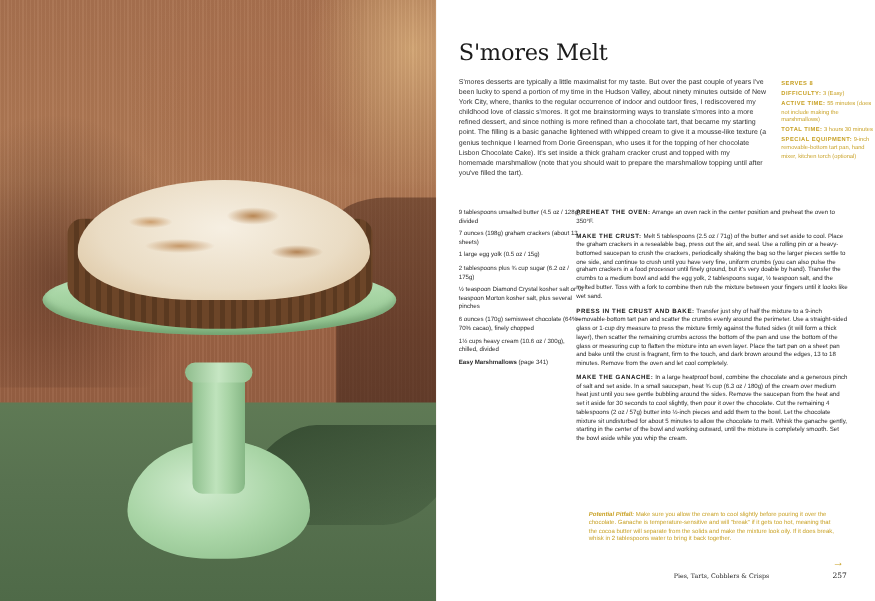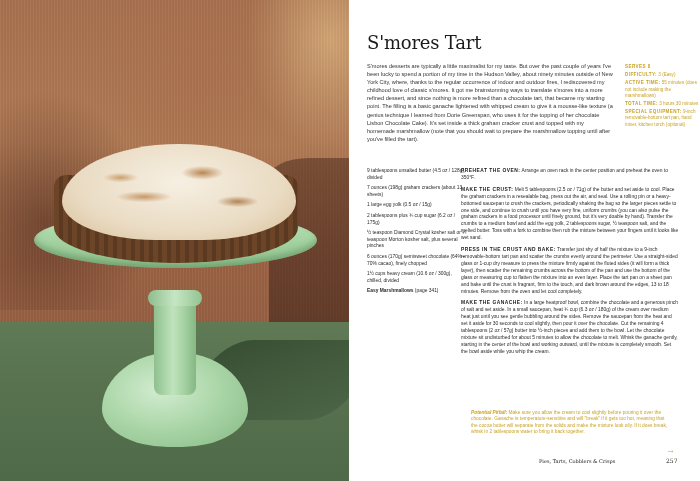--- a/index.html
+++ b/index.html
@@ -80,21 +80,21 @@
   <div class="table-shadow"></div>
   <div class="stand-base"></div>
   <div class="stand-neck"></div>
   <div class="stand-collar"></div>
   <div class="stand-plate"></div>
   <div class="tart-crust"></div>
   <div class="meringue"></div>
 </div>
 
 <div class="page">
-  <h1 class="title">S'mores Tart</h1>
+  <h1 class="title">S'mores Melt</h1>
 
   <p class="intro">S'mores desserts are typically a little maximalist for my taste. But over the past couple of years I've been lucky to spend a portion of my time in the Hudson Valley, about ninety minutes outside of New York City, where, thanks to the regular occurrence of indoor and outdoor fires, I rediscovered my childhood love of classic s'mores. It got me brainstorming ways to translate s'mores into a more refined dessert, and since nothing is more refined than a chocolate tart, that became my starting point. The filling is a basic ganache lightened with whipped cream to give it a mousse-like texture (a genius technique I learned from Dorie Greenspan, who uses it for the topping of her chocolate Lisbon Chocolate Cake). It's set inside a thick graham cracker crust and topped with my homemade marshmallow (note that you should wait to prepare the marshmallow topping until after you've filled the tart).</p>
 
   <div class="meta">
     <div class="item">
       <span class="k">Serves 8</span>
     </div>
     <div class="item">
       <span class="k">Difficulty:</span>
       <span>3 (Easy)</span>

